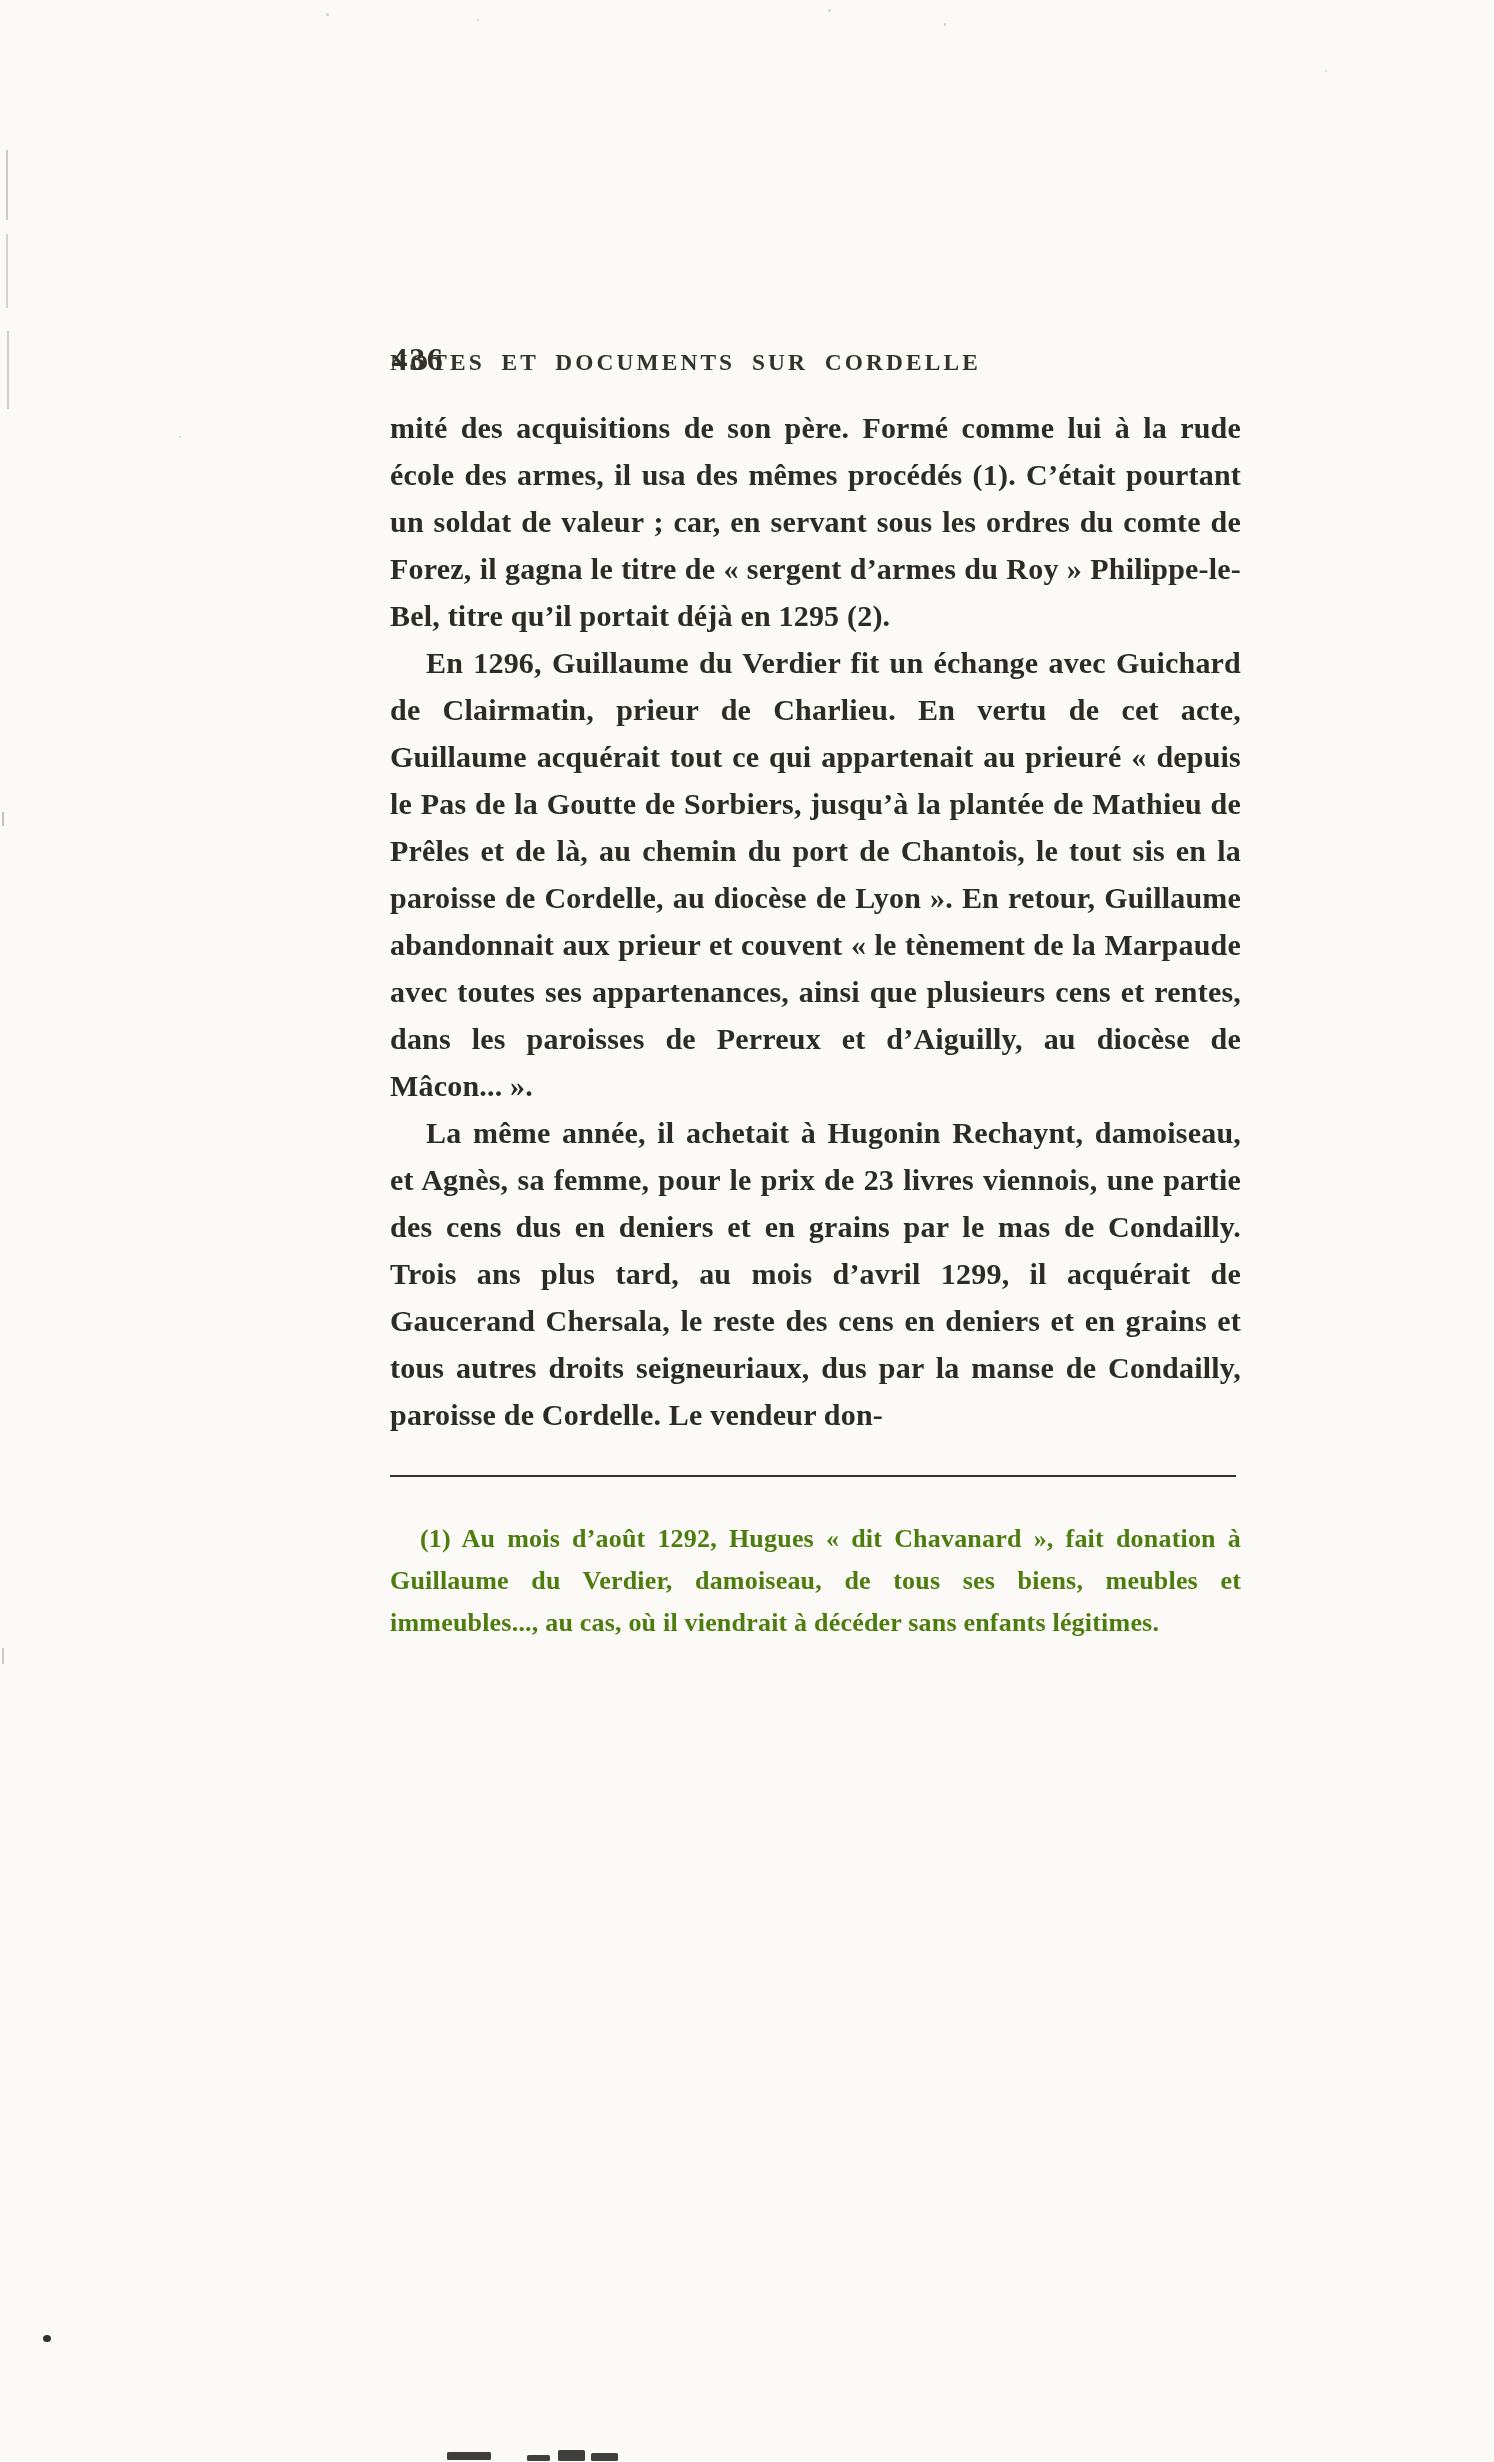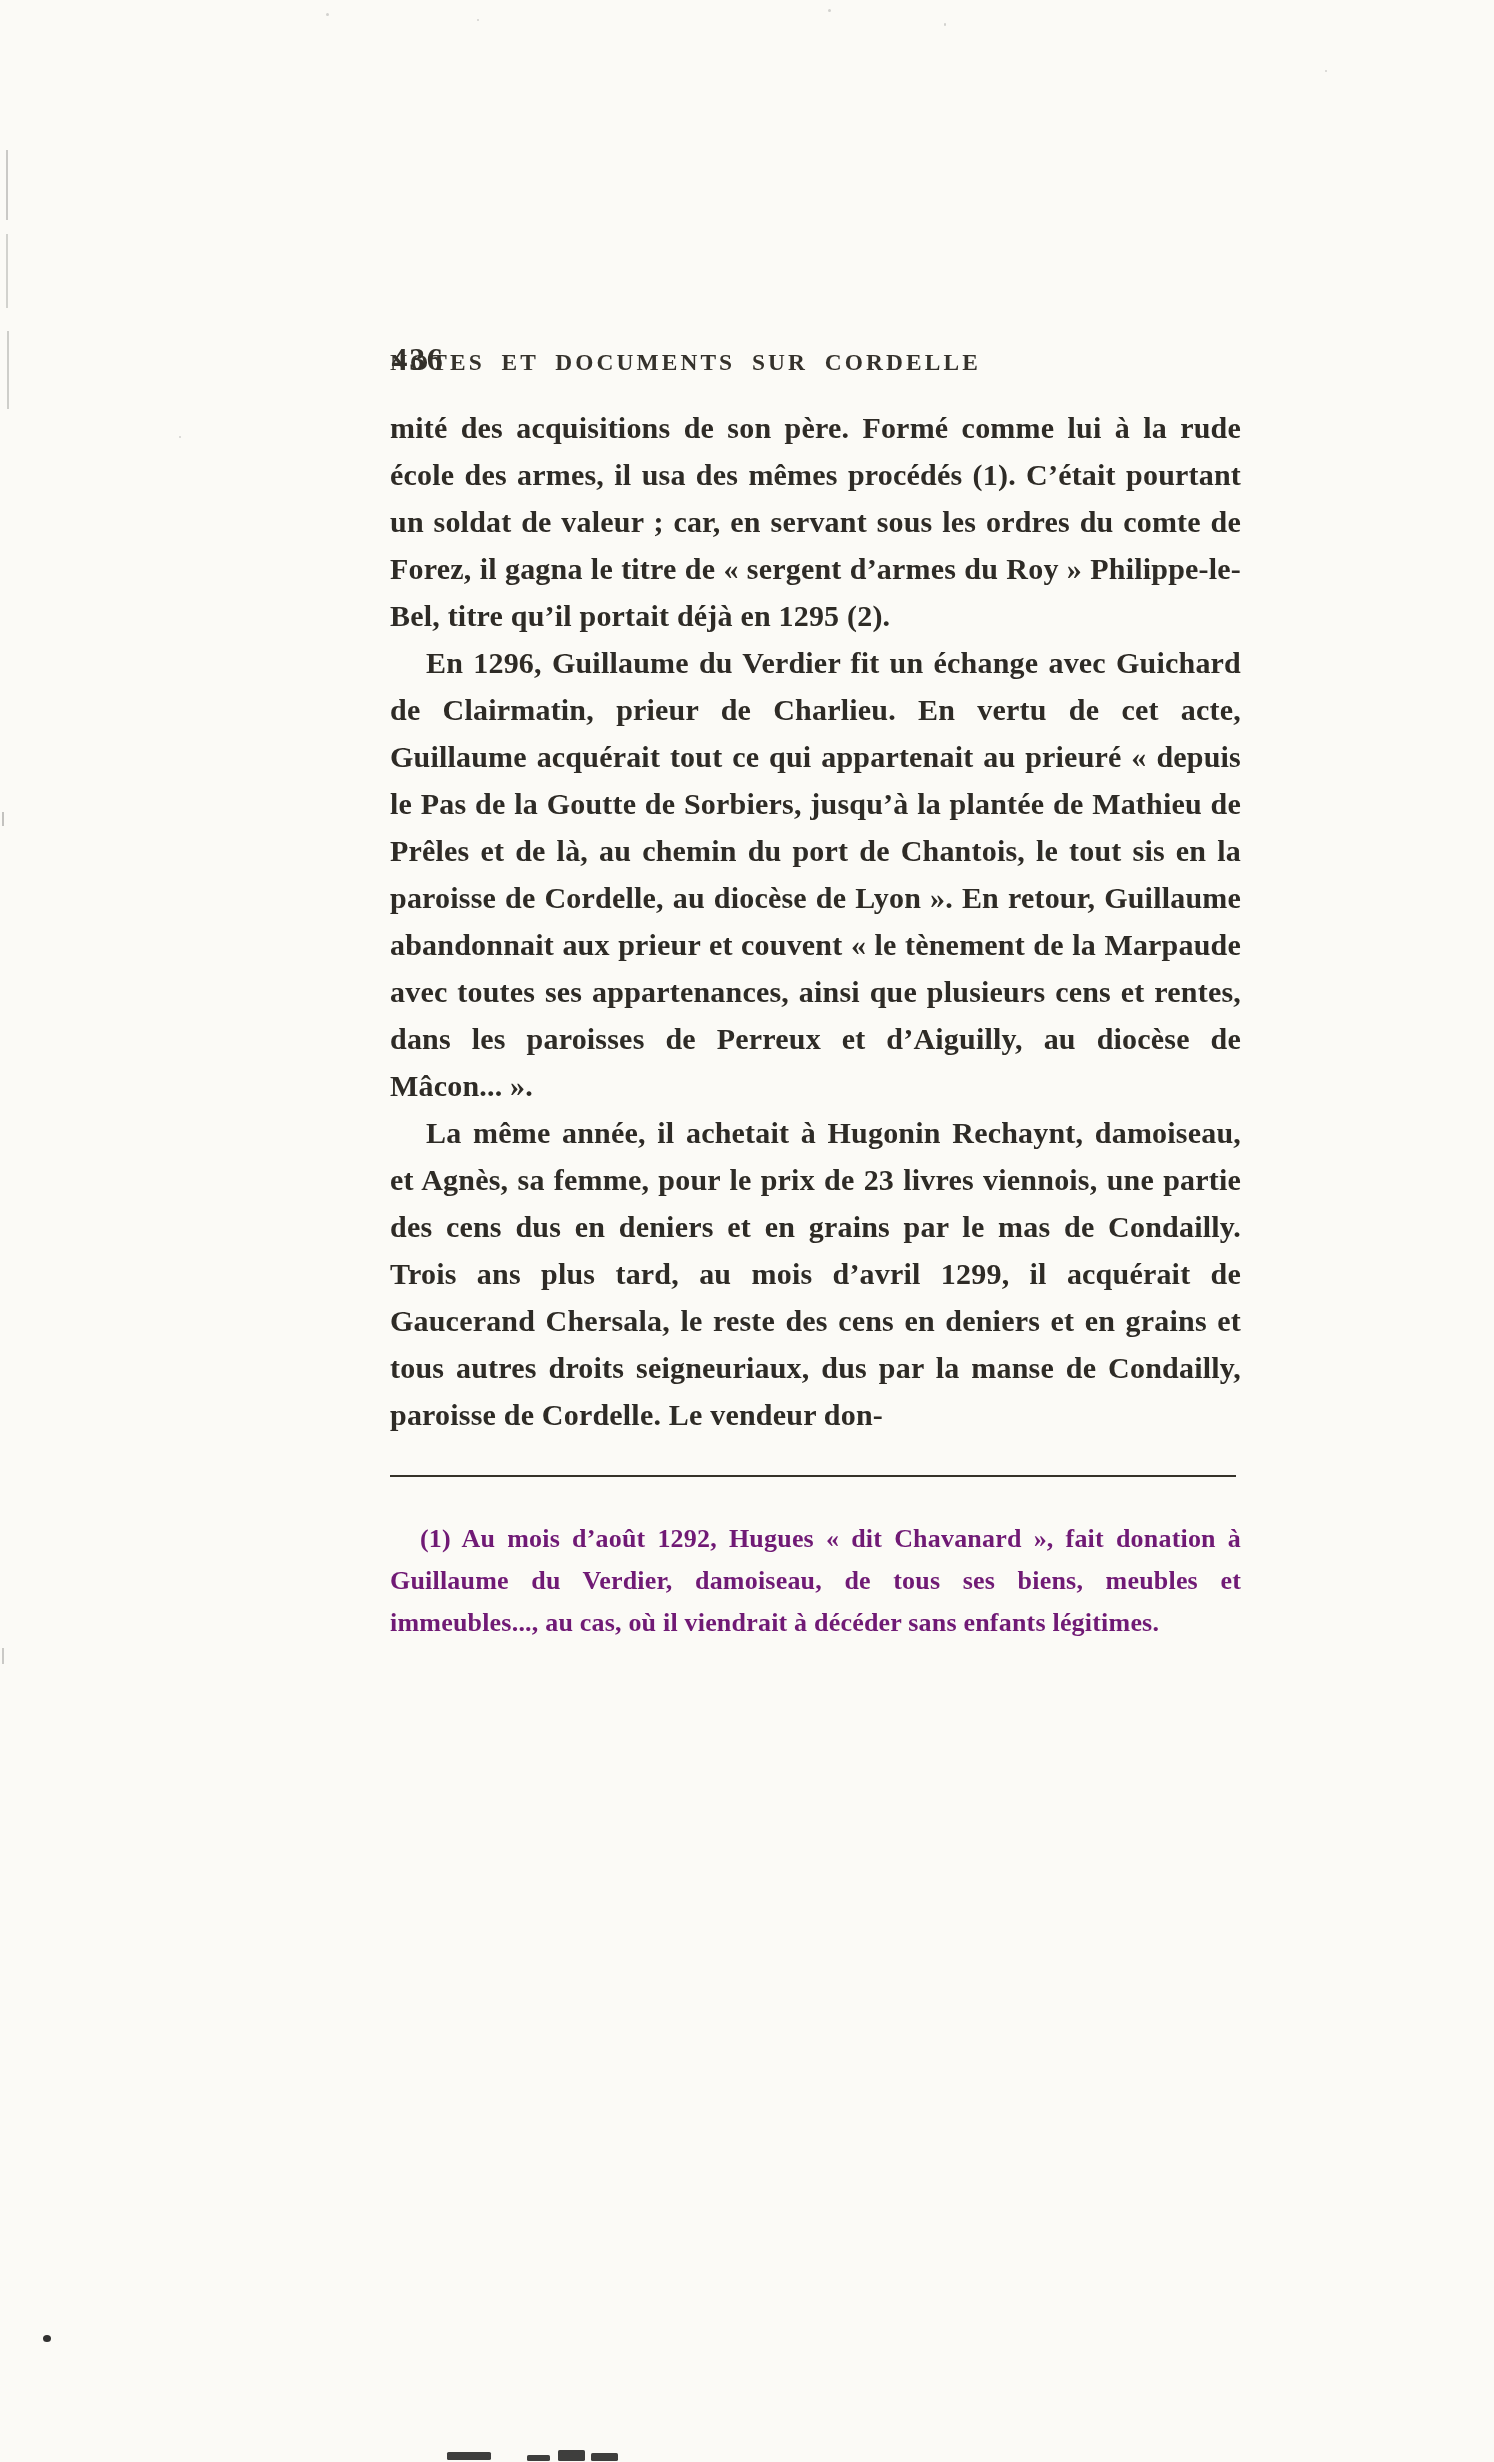--- a/index.html
+++ b/index.html
@@ -71,21 +71,21 @@
   
   .footnotes {
     position: absolute;
     left: 390px;
     top: 1518px;
     width: 851px;
     font-size: 26px;
     line-height: 42px;
     text-align: justify;
     letter-spacing: 0.2px;
-    color: #701a75;
+    color: #4d7c0f;
   }
   .fn { text-indent: 30px; }
 
   
   .artifact { position: absolute; background: #1c1c1c; }
 
   .left-line-1 { left: 6.2px;  top: 150px;  width: 1.6px;  height: 70px;  opacity: .22; }
   .left-line-2 { left: 6.2px;  top: 234px;  width: 1.6px;  height: 74px;  opacity: .18; }
   .left-line-3 { left: 7px;  top: 331px;  width: 1.6px;  height: 78px; opacity: .20; }
   .left-tick-1 { left: 1.6px;  top: 812px; width: 2.3px;  height: 14px;  opacity: .25; }

